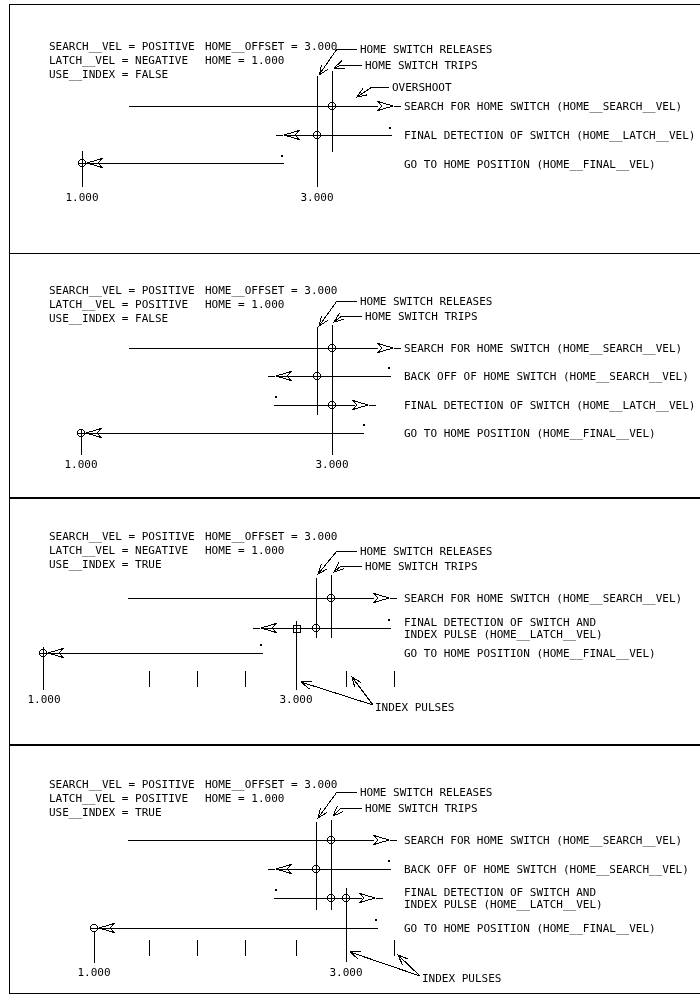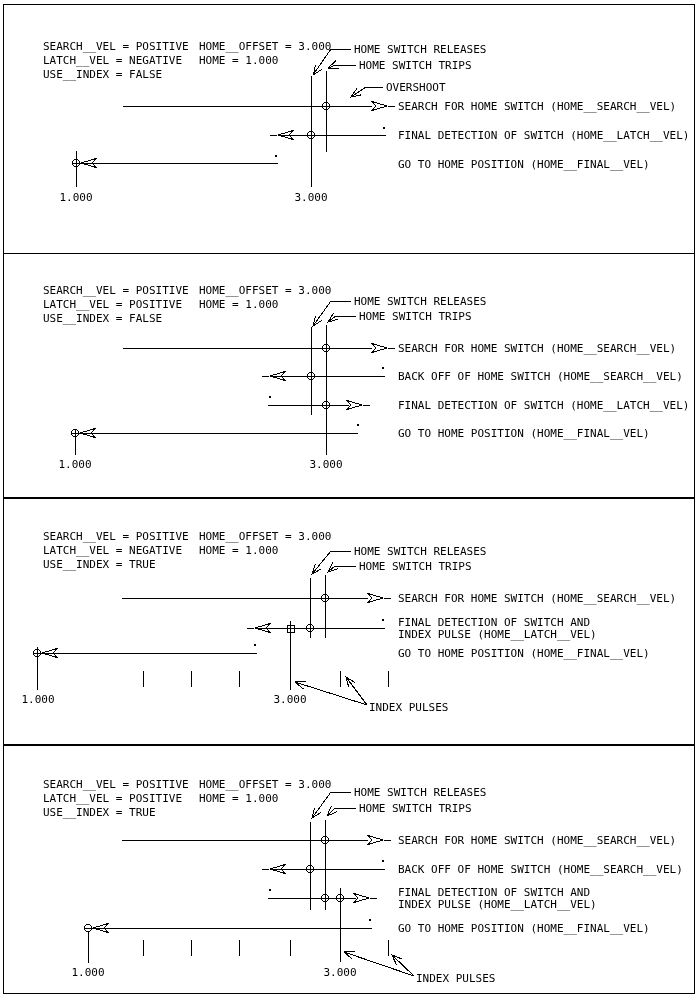--- a/index.html
+++ b/index.html
@@ -1,18 +1,18 @@
 <!DOCTYPE html>
 <html><head>
 <meta charset="utf-8">
 <style>
   html,body{margin:0;padding:0;background:#fff;}
   #stage{position:relative;width:700px;height:1000px;background:#fff;overflow:hidden;
          font-family:"DejaVu Sans Mono",monospace;}
-  .panel{position:absolute;left:3px;width:692px;border:1px solid #000;background:#fff;box-sizing:border-box;}
+  .panel{position:absolute;left:9px;width:692px;border:1px solid #000;background:#fff;box-sizing:border-box;}
   .panel svg{display:block;}
   svg text{font-family:"DejaVu Sans Mono",monospace;font-size:11px;fill:#000;}
   svg line, svg polyline, svg path{stroke:#000;stroke-width:1;fill:none;}
   svg{shape-rendering:crispEdges;}
 </style>
 </head>
 <body>
 
 <div id="stage">
 

